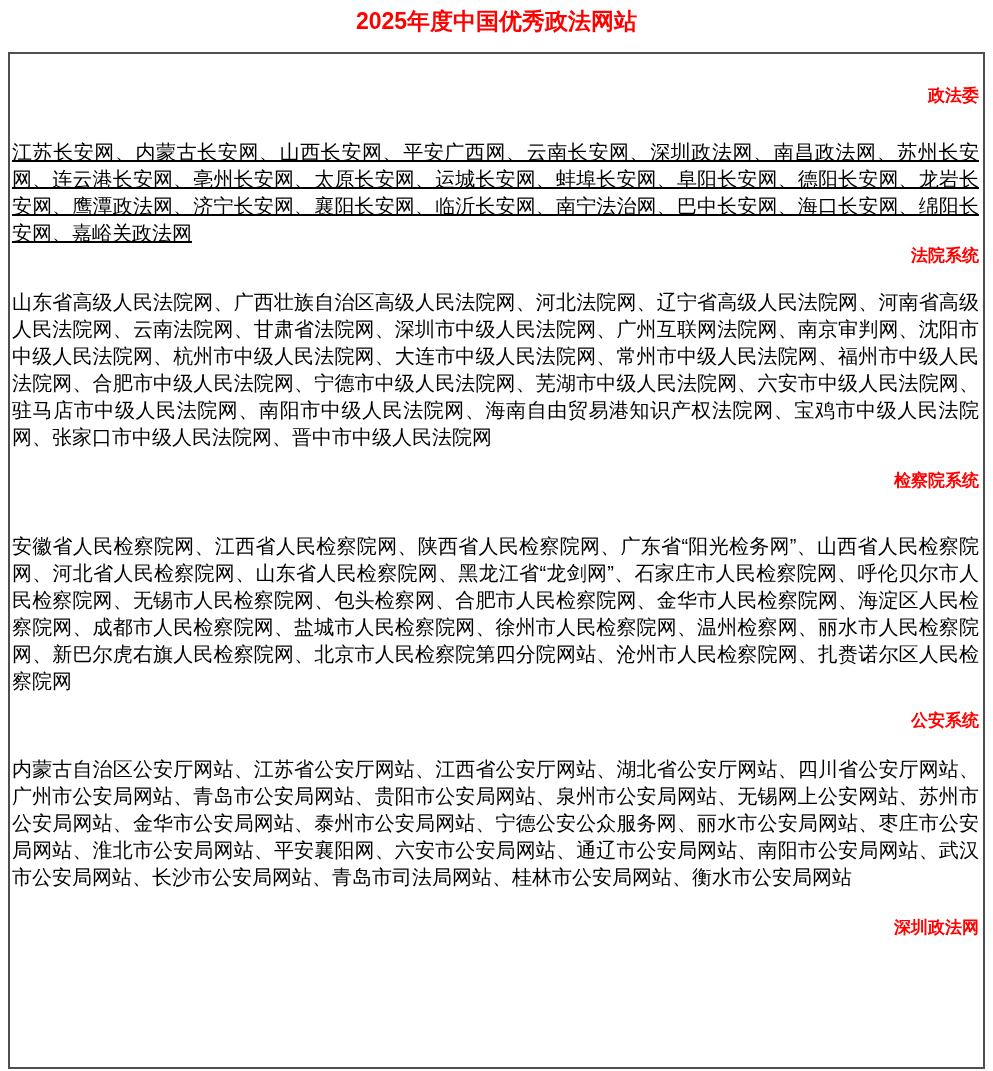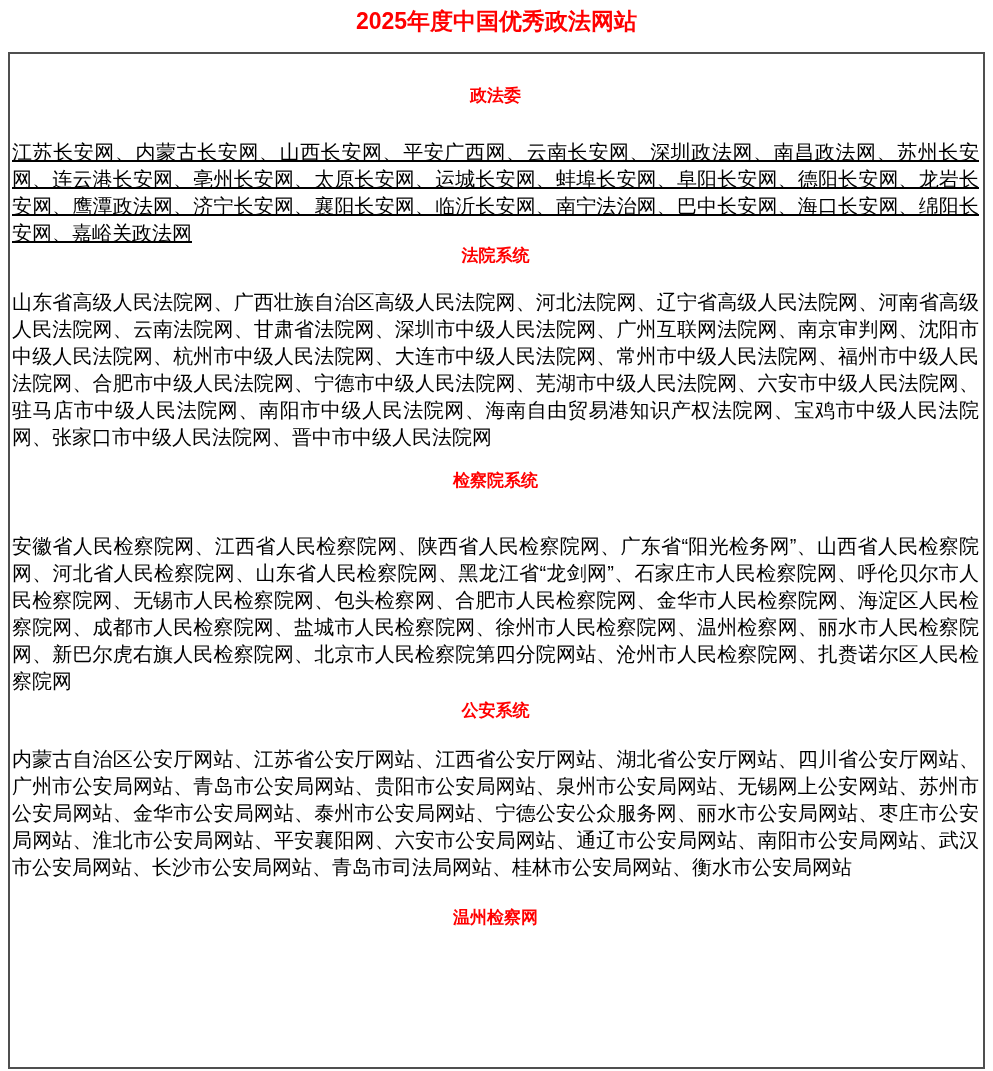--- a/index.html
+++ b/index.html
@@ -29,36 +29,36 @@
     margin:22px 8px 0 8px;
     border:2px solid var(--border-color);
     padding:0 4px 0 2px;
     min-height:1017px;
   }
   .section-title{
     margin:0;
     font-size:17px;
     font-weight:bold;
     line-height:18px;
-    text-align:center;
+    text-align:right;
     color:var(--accent);
   }
   .site-list{
     margin:0;
     font-size:20px;
     line-height:27px;
     text-align:justify;
     text-justify:inter-ideograph;
     color:var(--body-text);
   }
   
   .t0{margin-top:33px;}  .p0{margin-top:34px;text-decoration:underline;}
   .t1{margin-top:0px;}   .p1{margin-top:24px;}
   .t2{margin-top:21px;}  .p2{margin-top:43px;}
-  .t3{margin-top:7px;}   .p3{margin-top:26px;}
+  .t3{margin-top:17px;}   .p3{margin-top:26px;}
   .t4{margin-top:28px;}  .p4{margin-top:26px;}
 </style>
 </head>
 <body>
 
 <h1 class="page-title">2025年度中国优秀政法网站</h1>
 
 <div class="content-box">
 
   <h2 class="section-title t0">政法委</h2>
@@ -66,15 +66,15 @@
 
   <h2 class="section-title t1">法院系统</h2>
   <p class="site-list p1">山东省高级人民法院网、广西壮族自治区高级人民法院网、河北法院网、辽宁省高级人民法院网、河南省高级人民法院网、云南法院网、甘肃省法院网、深圳市中级人民法院网、广州互联网法院网、南京审判网、沈阳市中级人民法院网、杭州市中级人民法院网、大连市中级人民法院网、常州市中级人民法院网、福州市中级人民法院网、合肥市中级人民法院网、宁德市中级人民法院网、芜湖市中级人民法院网、六安市中级人民法院网、驻马店市中级人民法院网、南阳市中级人民法院网、海南自由贸易港知识产权法院网、宝鸡市中级人民法院网、张家口市中级人民法院网、晋中市中级人民法院网</p>
 
   <h2 class="section-title t2">检察院系统</h2>
   <p class="site-list p2">安徽省人民检察院网、江西省人民检察院网、陕西省人民检察院网、广东省“阳光检务网”、山西省人民检察院网、河北省人民检察院网、山东省人民检察院网、黑龙江省“龙剑网”、石家庄市人民检察院网、呼伦贝尔市人民检察院网、无锡市人民检察院网、包头检察网、合肥市人民检察院网、金华市人民检察院网、海淀区人民检察院网、成都市人民检察院网、盐城市人民检察院网、徐州市人民检察院网、温州检察网、丽水市人民检察院网、新巴尔虎右旗人民检察院网、北京市人民检察院第四分院网站、沧州市人民检察院网、扎赉诺尔区人民检察院网</p>
 
   <h2 class="section-title t3">公安系统</h2>
   <p class="site-list p3">内蒙古自治区公安厅网站、江苏省公安厅网站、江西省公安厅网站、湖北省公安厅网站、四川省公安厅网站、广州市公安局网站、青岛市公安局网站、贵阳市公安局网站、泉州市公安局网站、无锡网上公安网站、苏州市公安局网站、金华市公安局网站、泰州市公安局网站、宁德公安公众服务网、丽水市公安局网站、枣庄市公安局网站、淮北市公安局网站、平安襄阳网、六安市公安局网站、通辽市公安局网站、南阳市公安局网站、武汉市公安局网站、长沙市公安局网站、青岛市司法局网站、桂林市公安局网站、衡水市公安局网站</p>
 
-  <h2 class="section-title t4">温州检察网</h2>
+  <h2 class="section-title t4">深圳政法网</h2>
 
 </div>
 
 </body></html>

